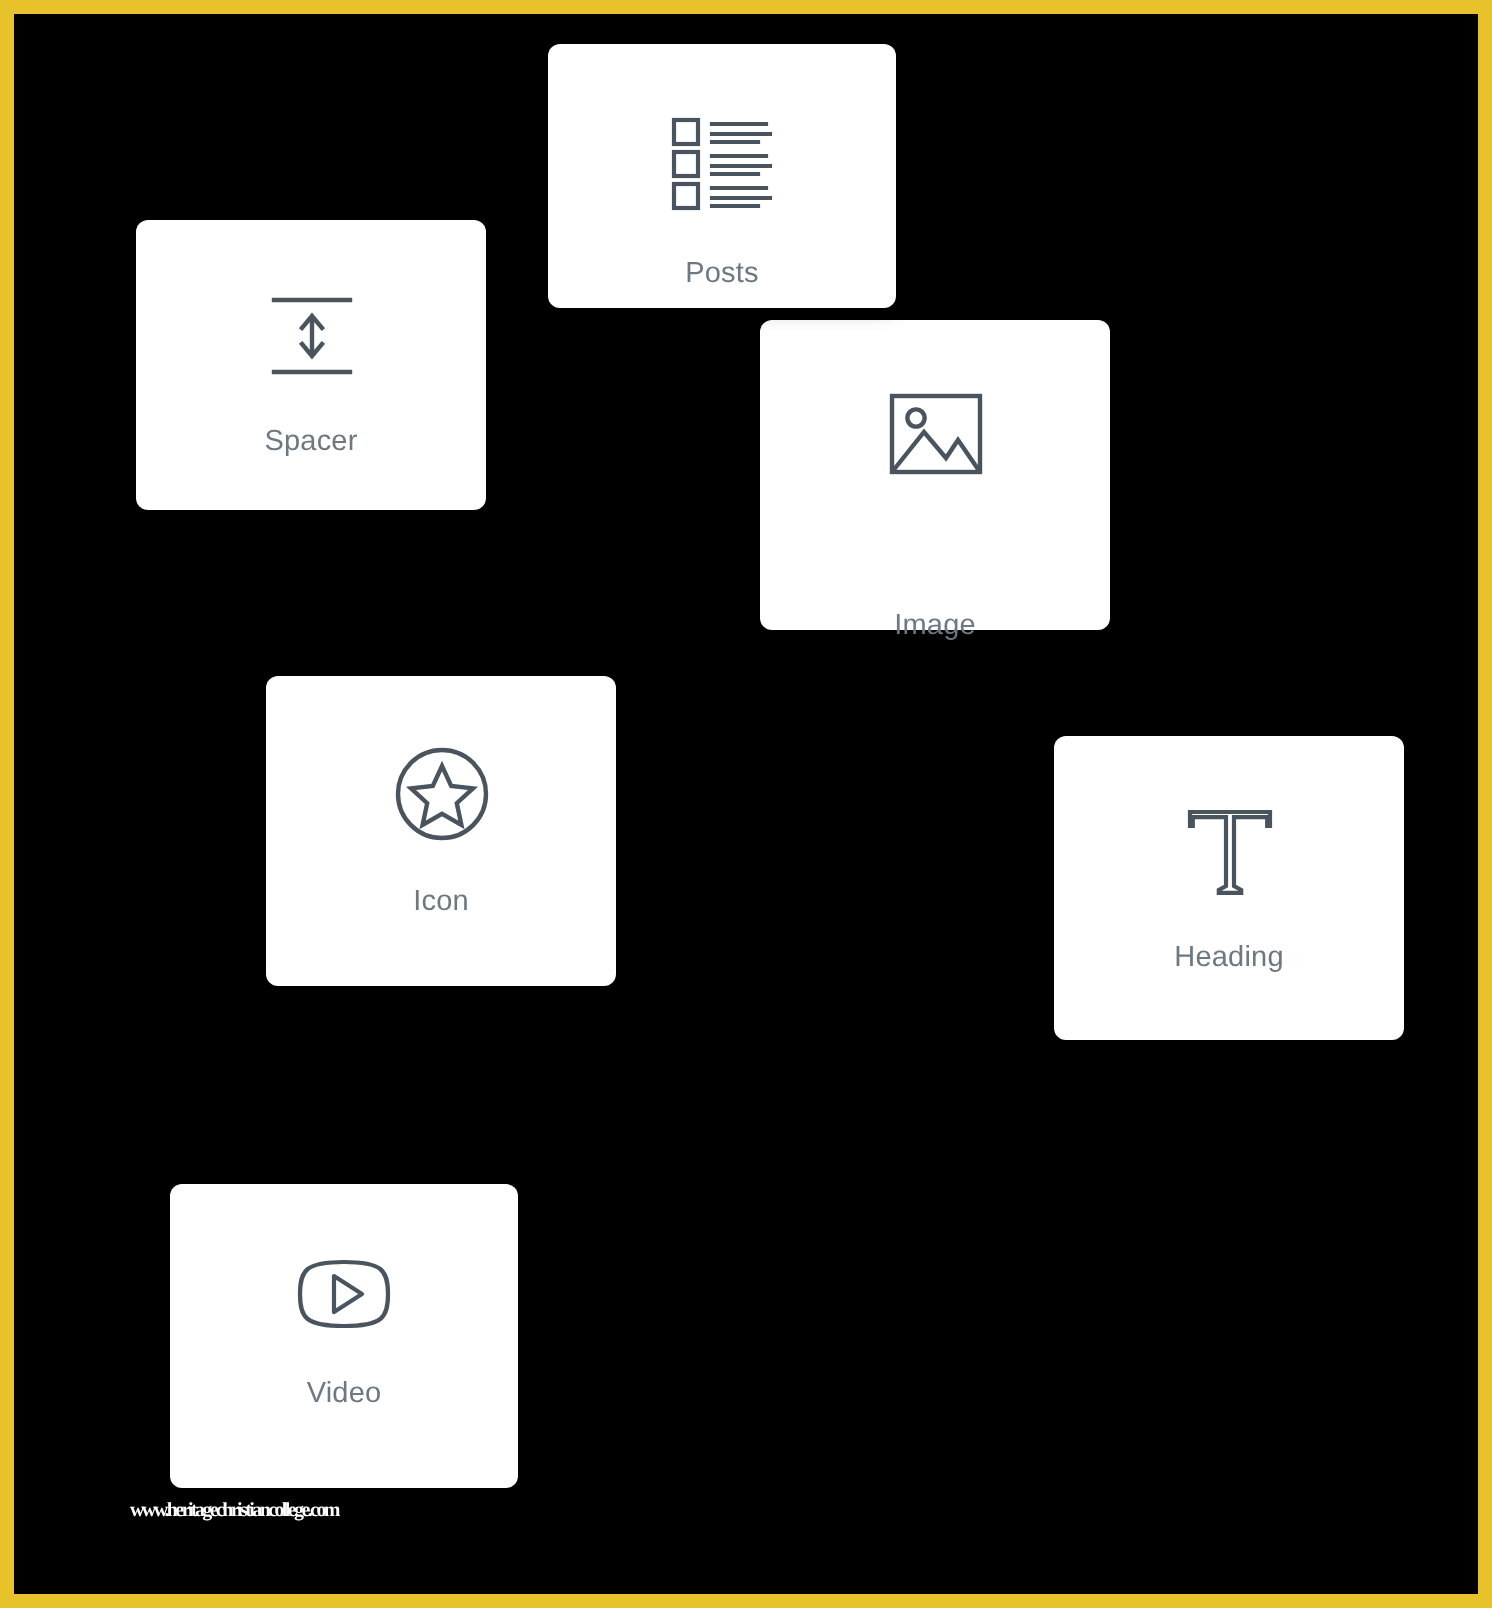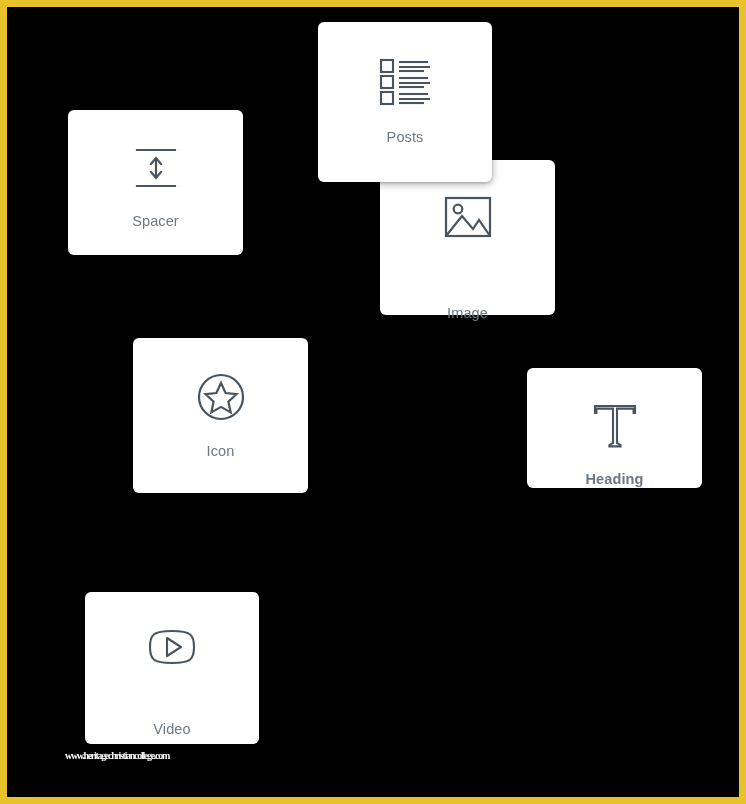--- a/index.html
+++ b/index.html
@@ -49,26 +49,26 @@
     font-size: 14.5px;
     color: #6d7882;
     letter-spacing: 0.1px;
     line-height: 1;
     text-align: center;
     white-space: nowrap;
   }
 
   
   #card-spacer      { left: 37px;  top: 103px; width: 175px; height: 145px; }
-  #card-posts       { left: 267px; top: 15px;  width: 174px; height: 160px; margin-left: 44px; }
+  #card-posts       { left: 267px; top: 15px;  width: 174px; height: 132px; }
   #card-image       { left: 373px; top: 153px; width: 175px; height: 155px; gap: 44px; }
   #card-icon        { left: 126px; top: 331px; width: 175px; height: 155px; }
   #card-googlemaps  { left: 264px; top: 420px; width: 175px; height: 153px; }
-  #card-heading     { left: 520px; top: 361px; width: 175px; height: 120px; font-weight: bold; }
-  #card-video       { left: 78px;  top: 585px; width: 174px; height: 152px; gap: 32px; }
+  #card-heading     { left: 520px; top: 361px; width: 175px; height: 152px; }
+  #card-video       { left: 78px;  top: 585px; width: 174px; height: 152px; }
 
   
   #card-spacer     { z-index: 3; margin-left: 24px; }
   #card-posts      { z-index: 3; }
   #card-image      { z-index: 2; }
   #card-icon       { z-index: 3; }
   #card-googlemaps { z-index: 4; }
   #card-heading    { z-index: 3; }
   #card-video      { z-index: 3; }
 

